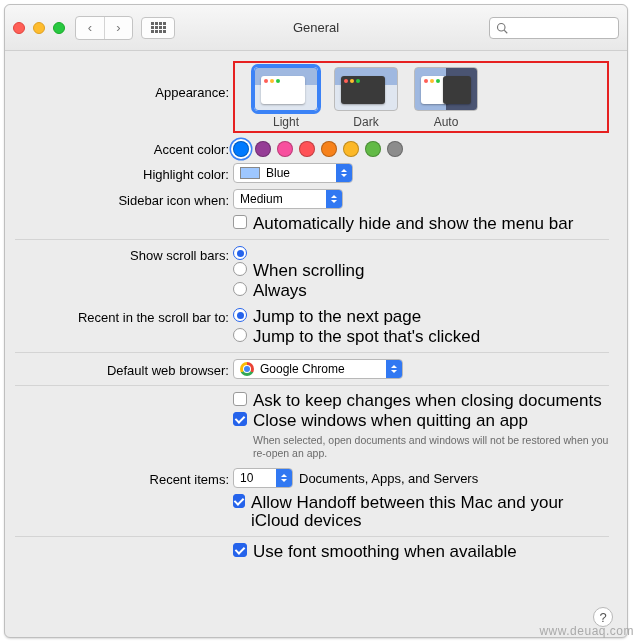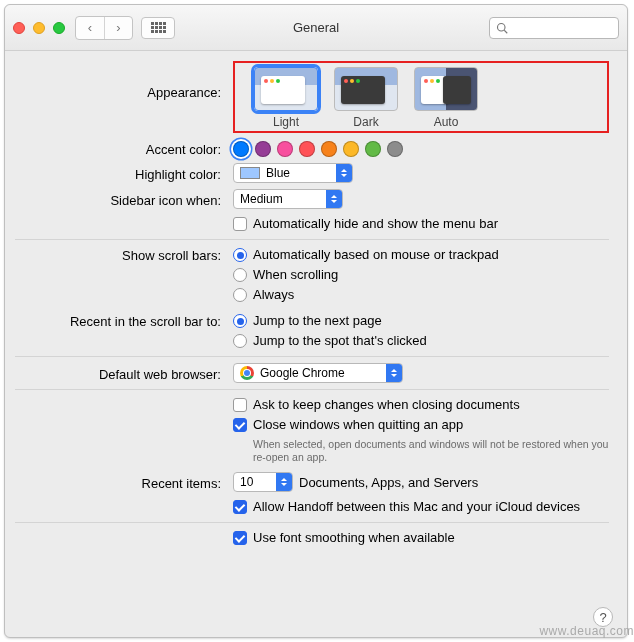--- a/index.html
+++ b/index.html
@@ -52,21 +52,21 @@
     width:130px; height:22px;
     background:#fff; border:1px solid #b8b8b8; border-radius:4px;
     padding:0 6px;
   }
   .search svg { flex:none; }
   .search input { border:none; outline:none; flex:1; font-size:12px; background:transparent; margin-left:4px;}
   
   .content { flex:1; overflow:auto; padding: 10px 18px 10px 10px; position:relative;}
   .row { display:flex; align-items:flex-start; margin-bottom:6px;}
   .row.center { align-items:center;}
-  .lbl { width:218px; text-align:right; padding-right:12px; padding-top:2px; color:#000;}
+  .lbl { width:218px; text-align:right; padding-right:4px; padding-top:2px; color:#000;}
   .val { flex:1; display:flex; flex-direction:column; gap:2px; }
   .val.horizontal { flex-direction:row; align-items:center; gap:6px;}
   
   
   .appearance-box { border:2px solid #e62020; padding:4px 6px 2px 18px; display:flex; gap:14px;}
   .thumb-col { display:flex; flex-direction:column; align-items:center; width:66px;}
   .thumb {
     width:64px; height:44px; border-radius:4px; border:1px solid #bbb;
     background:linear-gradient(#9fb8e0 40%,#dfe6f0 40%);
     position:relative; overflow:hidden;
@@ -111,21 +111,21 @@
   .popup .color-chip { width:20px; height:12px; background:#9ec7ff; border:1px solid #888; margin-right:6px;}
   .popup .chrome-icon {
     width:14px;height:14px;border-radius:50%;
     background: conic-gradient(#ea4335 0 120deg,#34a853 120deg 240deg,#fbbc05 240deg 360deg);
     position:relative; margin-right:6px;
   }
   .popup .chrome-icon::after{content:"";position:absolute;inset:3px;border-radius:50%;background:#fff;}
   .popup .chrome-icon::before{content:"";position:absolute;inset:4px;border-radius:50%;background:#4285f4;z-index:1;}
 
   
-  .opt { display:flex; align-items:center; gap:6px; font-size:13px; line-height:18px;}
+  .opt { display:flex; gap:6px; font-size:17px; line-height:18px;}
   .radio { width:14px;height:14px;border-radius:50%;border:1px solid #9a9a9a;background:#fff;display:inline-flex;align-items:center;justify-content:center;}
   .radio.checked { border-color:#2563eb;}
   .radio.checked::after{content:"";width:7px;height:7px;border-radius:50%;background:#2563eb;}
   .check { width:14px;height:14px;border-radius:3px;border:1px solid #9a9a9a;background:#fff;display:inline-flex;align-items:center;justify-content:center;}
   .check.checked { background:#2563eb;border-color:#2563eb;}
   .check.checked::after{content:"";width:4px;height:7px;border:solid #fff;border-width:0 2px 2px 0;transform:rotate(45deg);margin-bottom:2px;}
   .hint { font-size:10.5px; color:#6b6b6b; line-height:13px; margin:2px 0 0 20px;}
   .divider { height:1px; background:#d4d4d4; margin:6px 0;}
   .help-btn {
     position:absolute; right:14px; bottom:10px;
@@ -259,21 +259,20 @@
       </div>
     </div>
 
     <div class="divider"></div>
 
     <div class="row">
       <div class="lbl">Show scroll bars:</div>
       <div class="val">
         <div class="opt">
           <span class="radio checked"></span>
-          <span>Automatically based on mouse or trackpad</span>
         </div>
         <div class="opt">
           <span class="radio"></span>
           <span>When scrolling</span>
         </div>
         <div class="opt">
           <span class="radio"></span>
           <span>Always</span>
         </div>
       </div>

